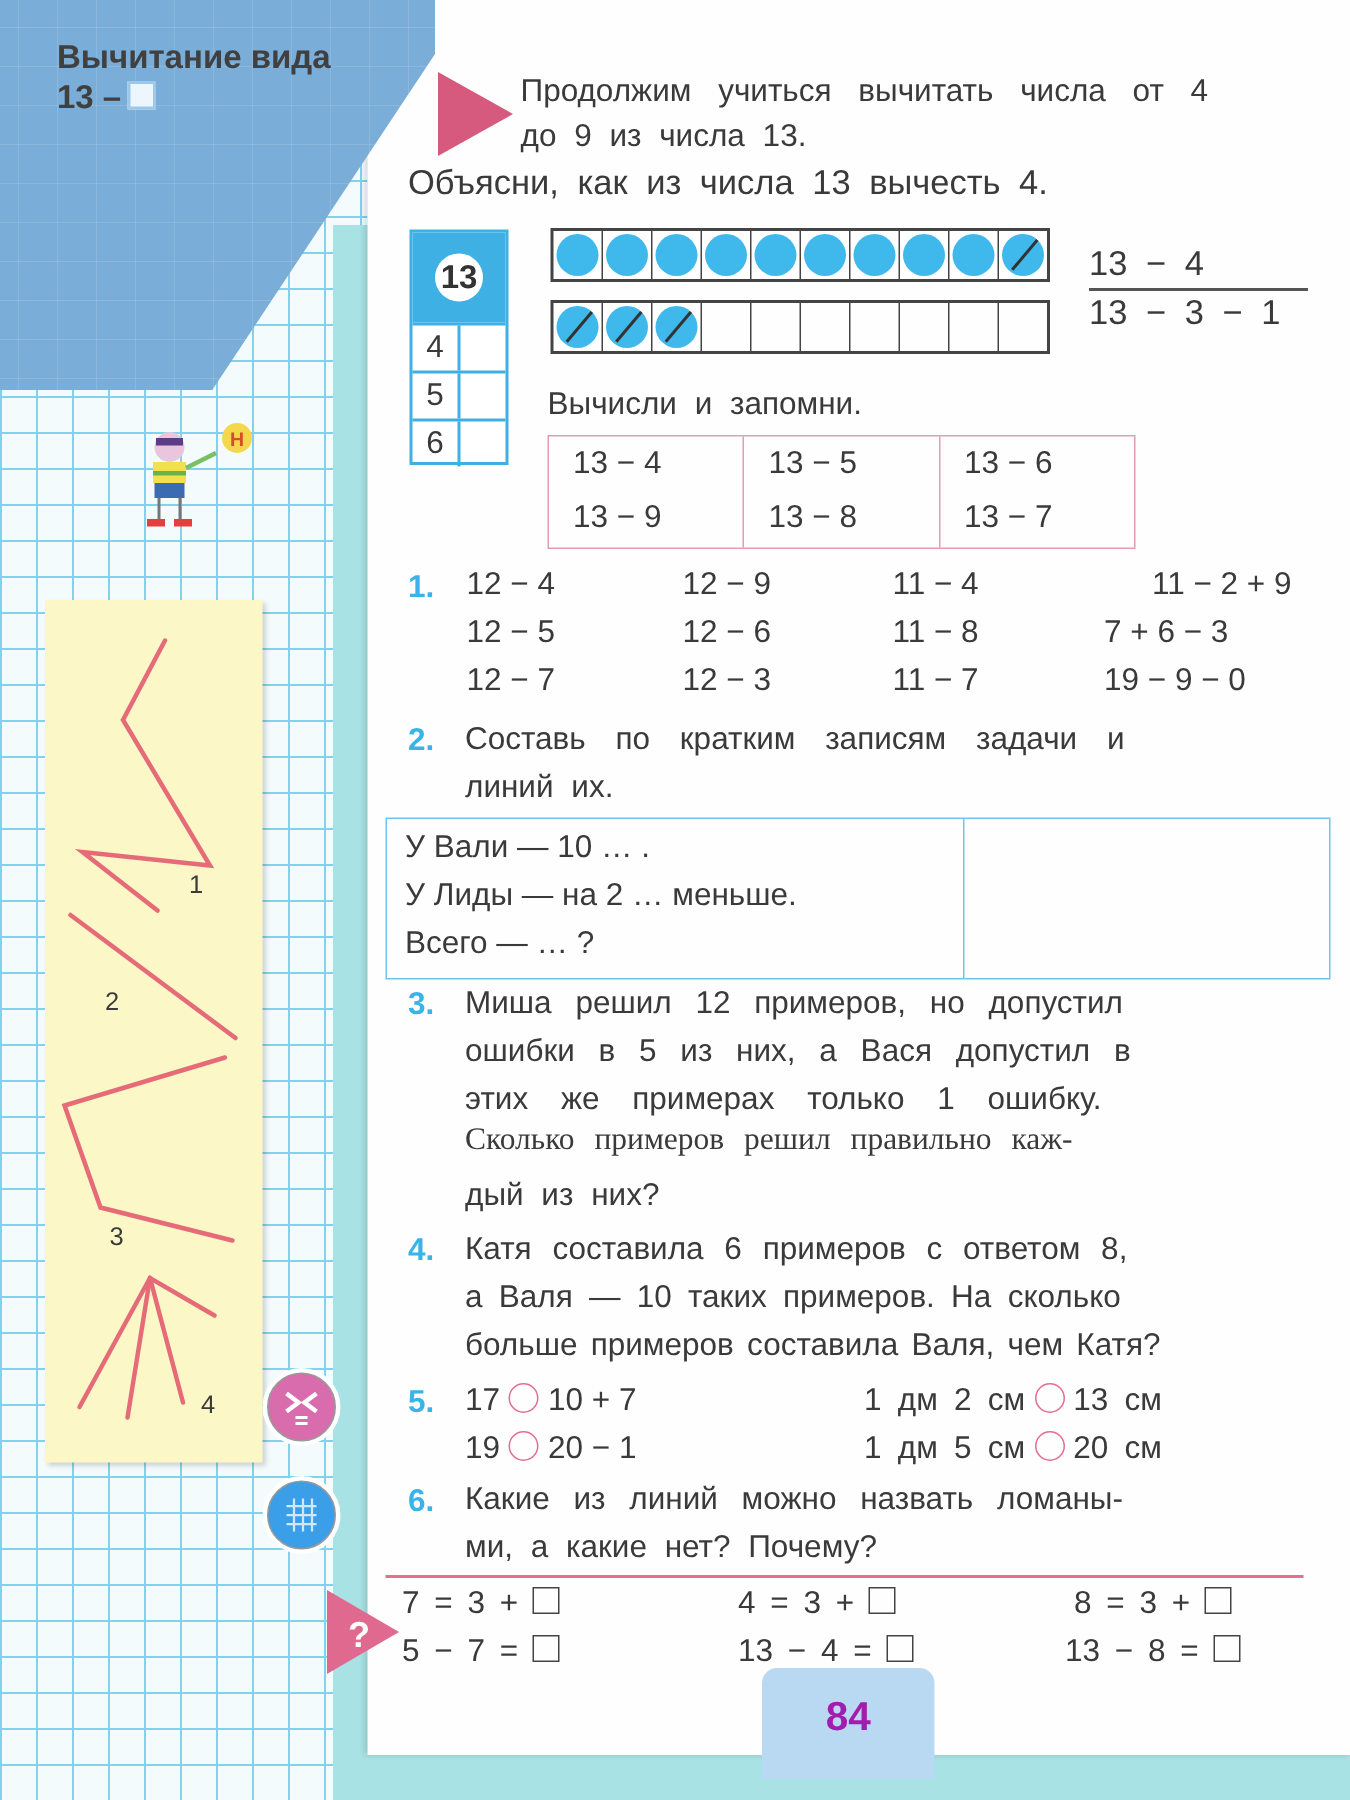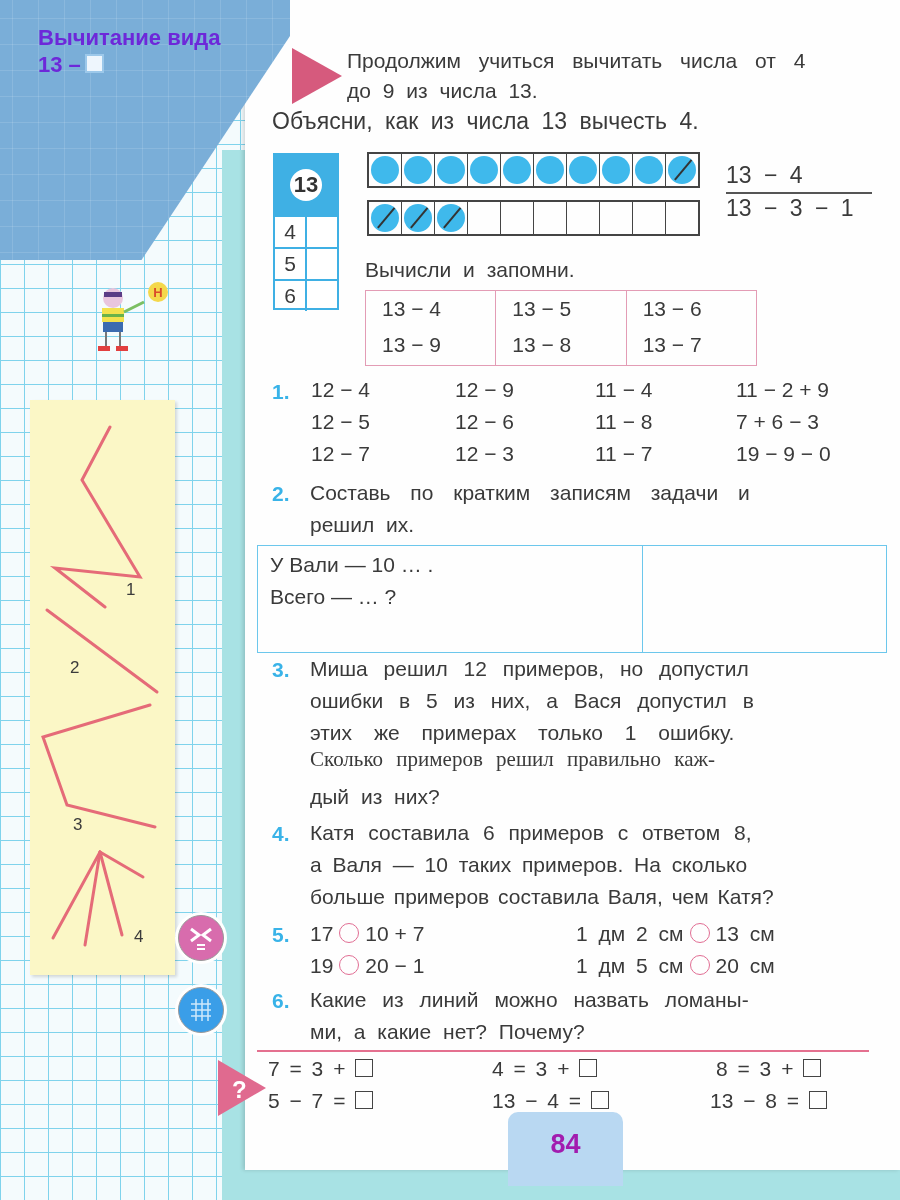--- a/index.html
+++ b/index.html
@@ -7,21 +7,21 @@
   .grid-bg{position:absolute;left:0;top:0;width:245px;height:1200px;
     background-color:#f4fbfd;
     background-image:linear-gradient(#7fd3ec 1.5px,transparent 1.5px),linear-gradient(90deg,#7fd3ec 1.5px,transparent 1.5px);
     background-size:24px 24px;}
   .teal-strip{position:absolute;left:222px;top:150px;width:30px;height:1050px;background:#a8e2e4;}
   .page{position:absolute;left:245px;top:0;width:655px;height:1170px;background:#fefefe;box-shadow:-2px 0 4px rgba(0,0,0,0.15);}
   .bottom-band{position:absolute;left:222px;top:1170px;width:678px;height:30px;background:#a8e2e4;}
   .title-card{position:absolute;left:-40px;top:-60px;width:330px;height:320px;background:#7aaed8;border-radius:30px;transform:rotate(0deg);
     background-image:linear-gradient(rgba(255,255,255,0.12) 1px,transparent 1px),linear-gradient(90deg,rgba(255,255,255,0.12) 1px,transparent 1px);
     background-size:26px 26px;clip-path:polygon(0 0,100% 0,100% 30%,55% 100%,0 100%);}
-  .title{position:absolute;left:38px;top:24px;color:#6d28d9;font-weight:bold;font-size:22px;line-height:27px;}
+  .title{position:absolute;left:38px;top:24px;color:#404040;font-weight:bold;font-size:22px;line-height:27px;}
   .title .sq{display:inline-block;width:15px;height:15px;background:#eef6fd;border:2px solid #9cc8ea;vertical-align:-1px;margin-left:4px;}
   .mascot{position:absolute;left:88px;top:280px;width:80px;height:80px;}
   .yellow-card{position:absolute;left:30px;top:400px;width:145px;height:575px;background:#fbf7c6;box-shadow:2px 2px 3px rgba(0,0,0,0.15);}
   .lines-svg{position:absolute;left:0;top:0;}
   .fig-num{position:absolute;font-size:17px;color:#3b3b3b;}
   .round-btn{position:absolute;width:52px;height:52px;border-radius:50%;background:#fff;display:flex;align-items:center;justify-content:center;}
   .round-btn .inner{width:44px;height:44px;border-radius:50%;border:1px solid #999;display:flex;align-items:center;justify-content:center;}
   .qmark{position:absolute;left:218px;top:1060px;}
   .t{position:absolute;font-size:21px;line-height:32px;color:#3a3a3a;white-space:nowrap;}
   .num{color:#39b3e8;font-weight:bold;}
@@ -217,37 +217,38 @@
       <div>13 − 6</div>
       <div>13 − 7</div>
     </div>
 </div>
 
 <div class="t num" style="left:272px;top:376px;">1.</div>
 <div>
   <div class="t" style="left:311px;top:374px;">12 − 4</div>
   <div class="t" style="left:455px;top:374px;">12 − 9</div>
   <div class="t" style="left:595px;top:374px;">11 − 4</div>
-  <div class="t" style="left:736px;top:374px;">11 − 2 + 9</div>
+  <div class="t" style="left:768px;top:374px;">11 − 2 + 9</div>
   <div class="t" style="left:311px;top:406px;">12 − 5</div>
   <div class="t" style="left:455px;top:406px;">12 − 6</div>
   <div class="t" style="left:595px;top:406px;">11 − 8</div>
   <div class="t" style="left:736px;top:406px;">7 + 6 − 3</div>
   <div class="t" style="left:311px;top:438px;">12 − 7</div>
   <div class="t" style="left:455px;top:438px;">12 − 3</div>
   <div class="t" style="left:595px;top:438px;">11 − 7</div>
   <div class="t" style="left:736px;top:438px;">19 − 9 − 0</div>
 </div>
 
 <div class="t num" style="left:272px;top:478px;">2.</div>
 <div class="t" style="left:310px;top:477px;word-spacing:14px;">Составь по кратким записям задачи и</div>
-<div class="t" style="left:310px;top:509px;word-spacing:6px;">решил их.</div>
+<div class="t" style="left:310px;top:509px;word-spacing:6px;">линий их.</div>
 <div class="blue-box">
   <div class="bcol left">
     <div>У Вали — 10 … .</div>
+    <div>У Лиды — на 2 … меньше.</div>
     <div>Всего — … ?</div>
   </div>
 </div>
 
 <div class="t num" style="left:272px;top:654px;">3.</div>
 <div class="t" style="left:310px;top:653px;word-spacing:10px;">Миша решил 12 примеров, но допустил</div>
 <div class="t" style="left:310px;top:685px;word-spacing:10px;">ошибки в 5 из них, а Вася допустил в</div>
 <div class="t" style="left:310px;top:717px;word-spacing:16px;">этих же примерах только 1 ошибку.</div>
 <div class="t" style="left:310px;top:743px;word-spacing:8px;font-family:Liberation Serif, serif;">Сколько примеров решил правильно каж-</div>
 <div class="t" style="left:310px;top:781px;word-spacing:6px;">дый из них?</div>

